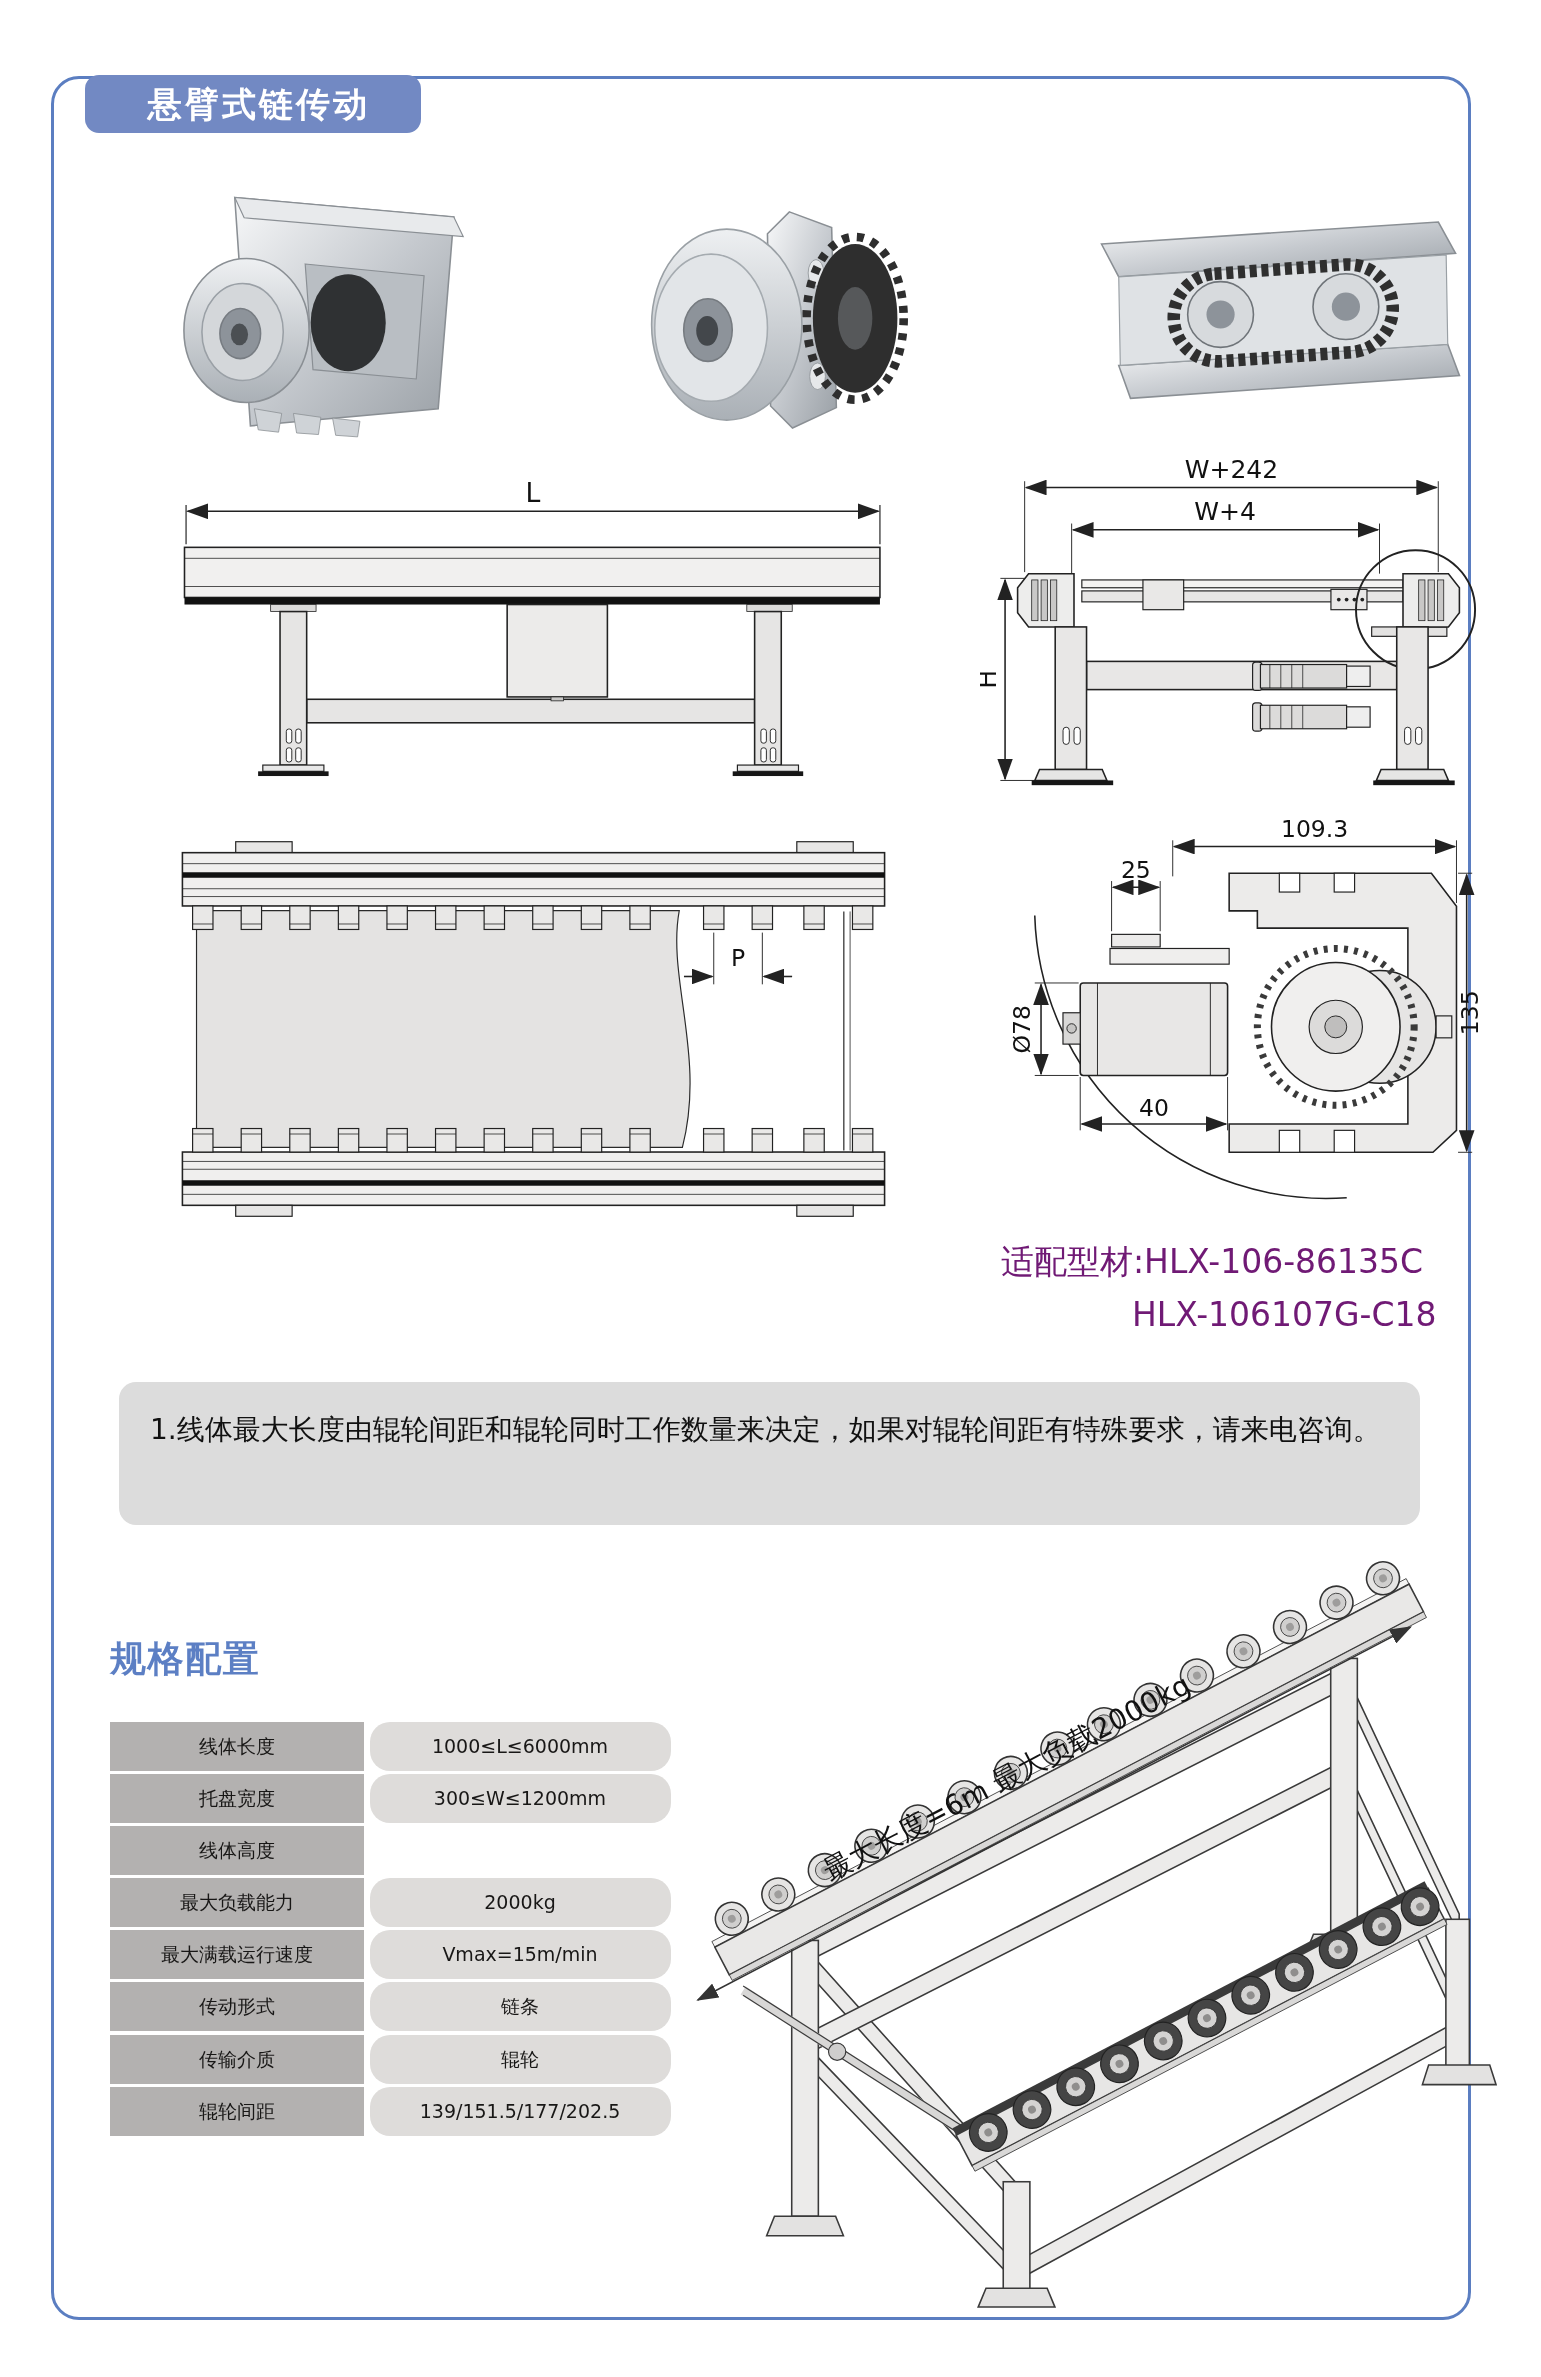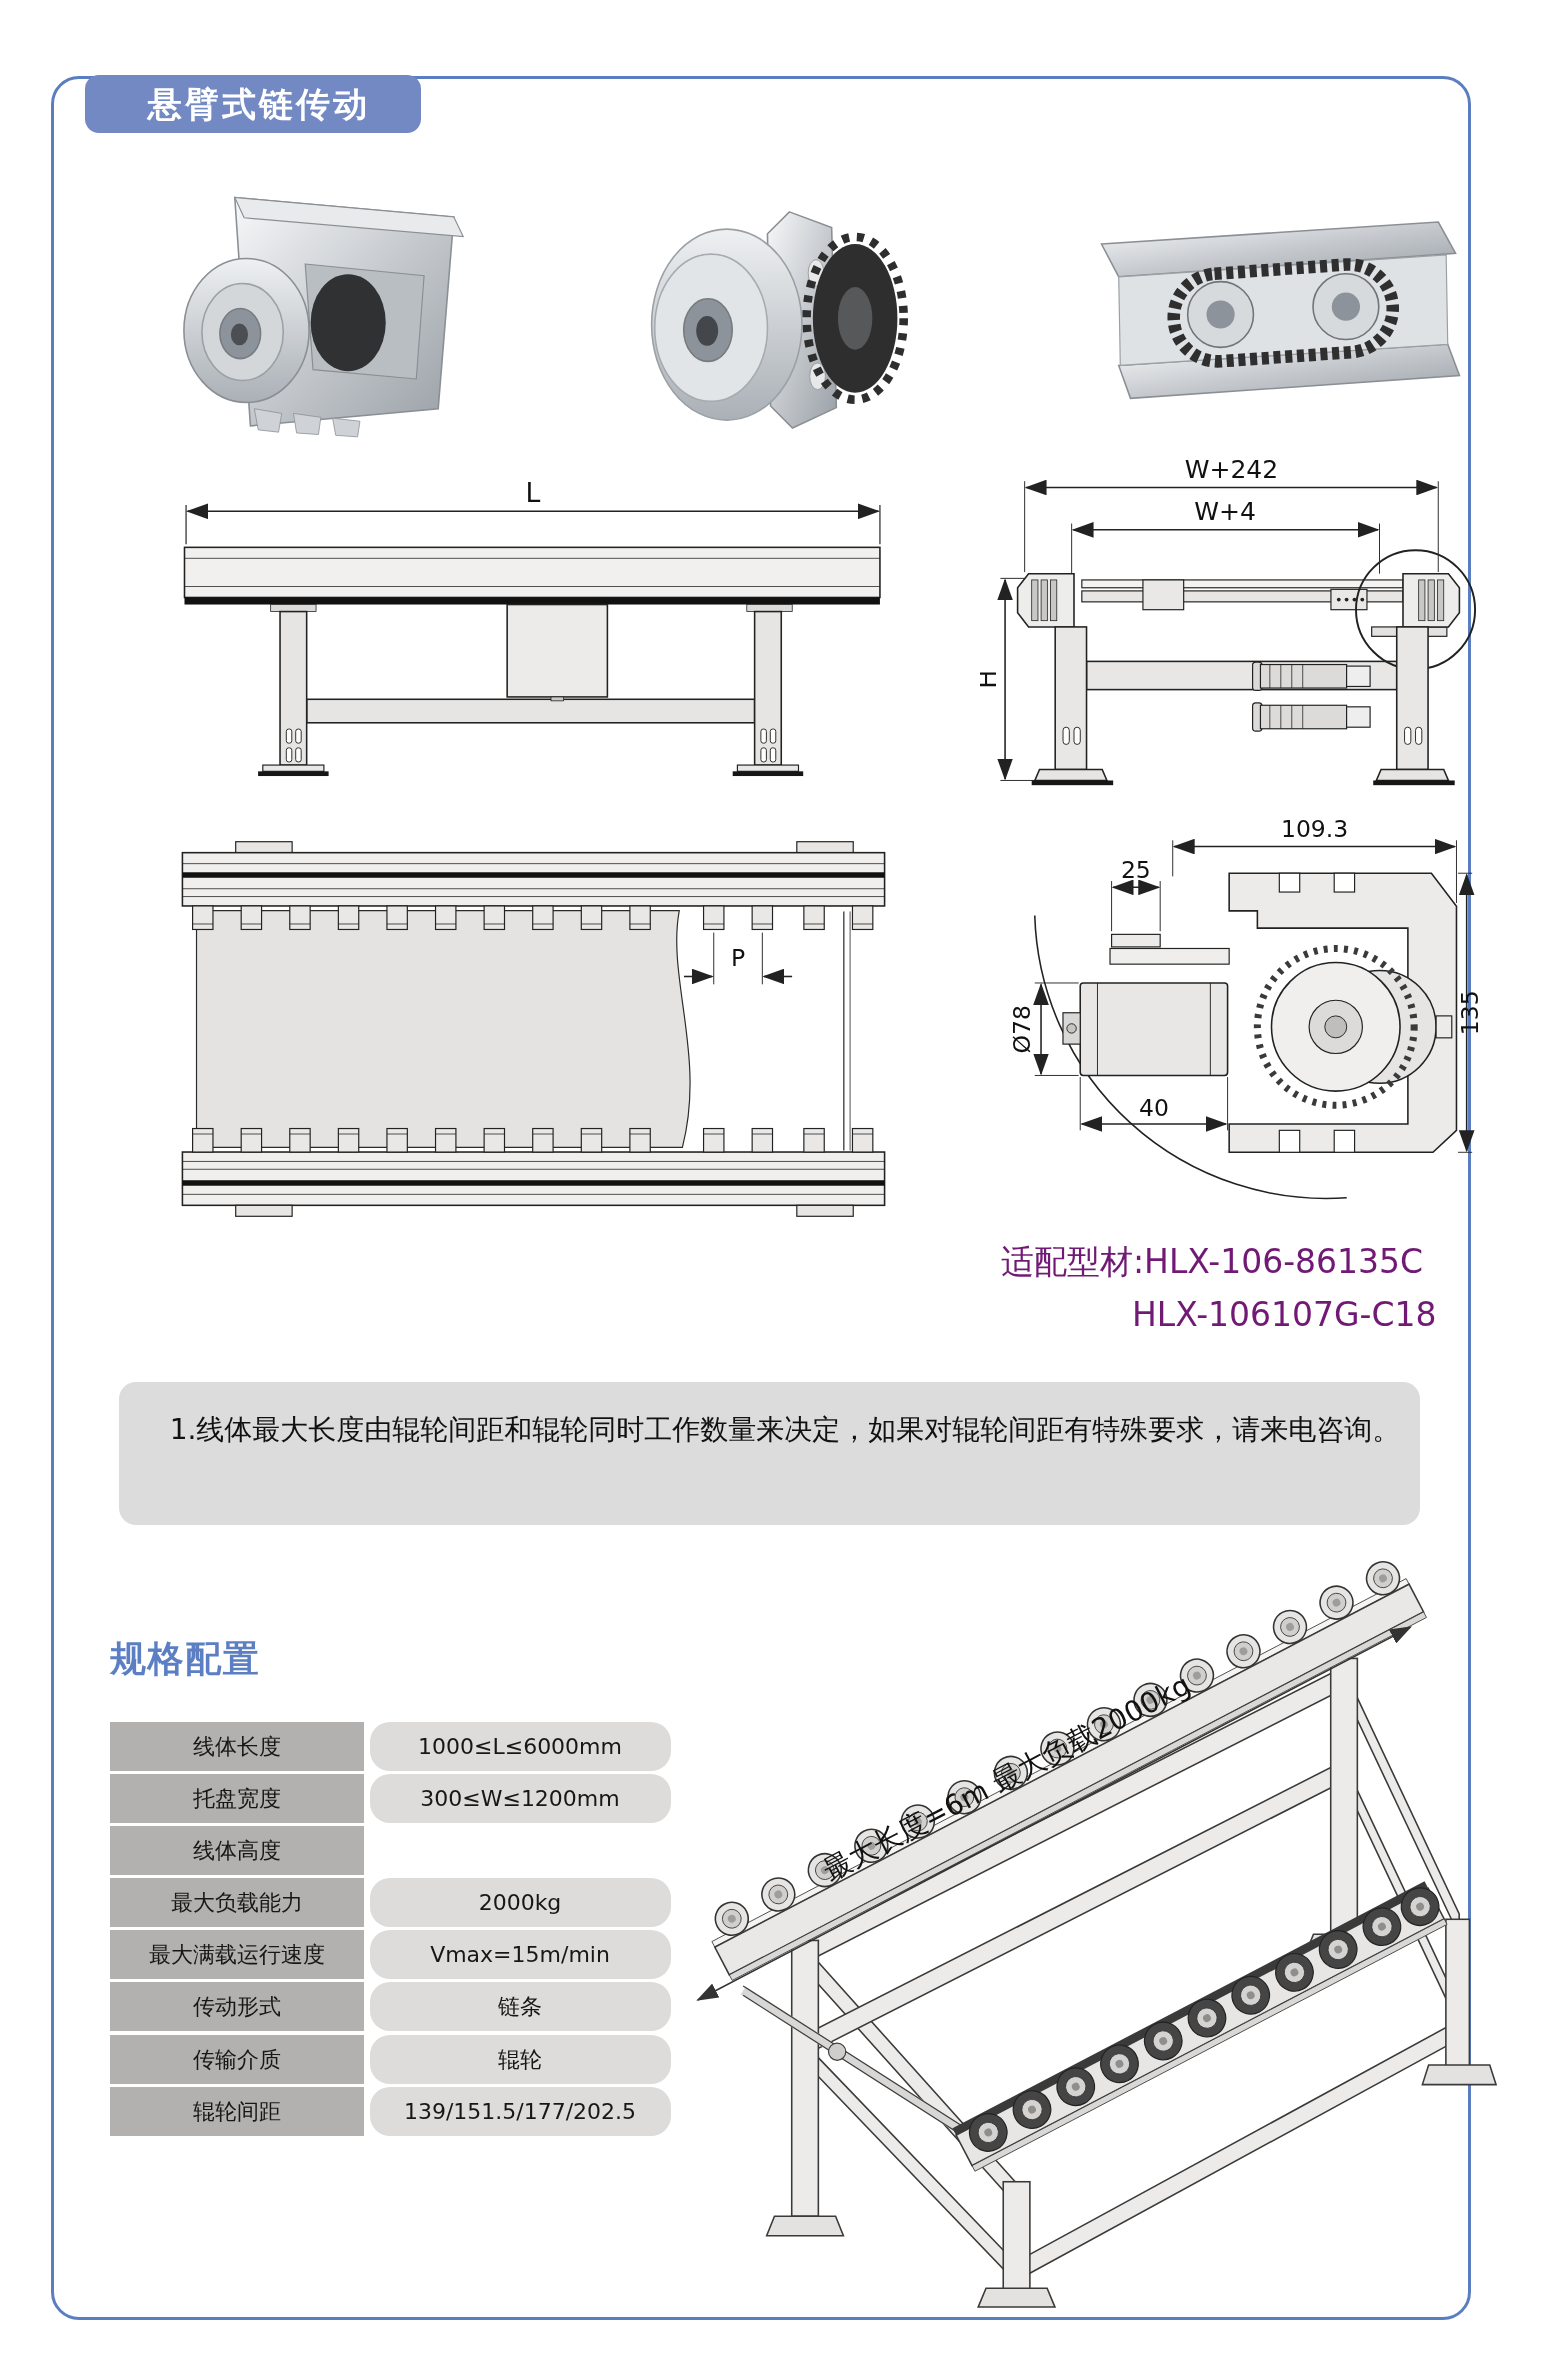--- a/index.html
+++ b/index.html
@@ -5,25 +5,25 @@
   html,body{margin:0;padding:0;background:#fff;}
   #page{position:relative;width:1541px;height:2377px;background:#fff;overflow:hidden;
         font-family:"DejaVu Sans","Liberation Sans",sans-serif;color:#1a1a1a;}
   .abs{position:absolute;}
   #frame-border{left:51px;top:76px;width:1414px;height:2238px;border:3.1px solid #5b7ec1;border-radius:28px;}
   #title-badge{left:85px;top:75px;width:324px;height:58px;background:#7289c3;border-radius:14px;
                color:#fff;font-size:34px;font-weight:bold;text-align:center;line-height:58px;letter-spacing:3.1px;padding-left:12px;}
   .redline{color:#701a75;font-size:33px;white-space:nowrap;}
   #note-box{left:119px;top:1382px;width:1301px;height:143px;background:#dcdcdc;border-radius:17px;
             padding:27px 0 0 31px;box-sizing:border-box;}
-  .note-line{font-size:28px;line-height:41px;color:#111;text-align:center;}
+  .note-line{font-size:28px;line-height:41px;color:#111;}
   #spec-heading{left:110px;top:1635px;font-size:36px;font-weight:bold;color:#5c7fc4;letter-spacing:1.6px;}
   #spec-table{left:110px;top:1722px;width:564px;}
   .spec-row{display:flex;margin-bottom:3.1px;}
-  .spec-row .cell{height:49px;line-height:49px;text-align:center;font-size:22px;color:#181716;}
+  .spec-row .cell{height:49px;line-height:49px;text-align:center;font-size:19px;color:#181716;}
   .cell.l{width:254px;background:#b3b1b0;margin-right:5.5px;}
   .cell.r{width:301px;background:#dedcda;border-radius:20px;}
   svg text{font-family:"DejaVu Sans","Liberation Sans",sans-serif;fill:#111;}
 </style>
 </head>
 <body>
 
 <div id="page">
 
   <div id="frame-border" class="abs"></div>

